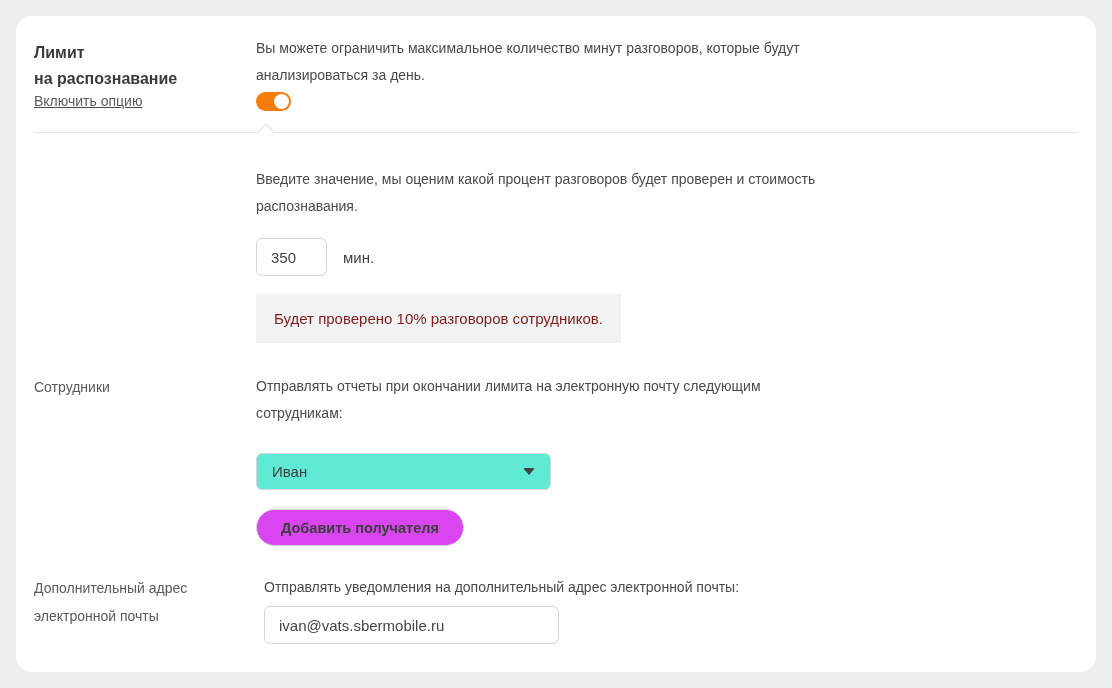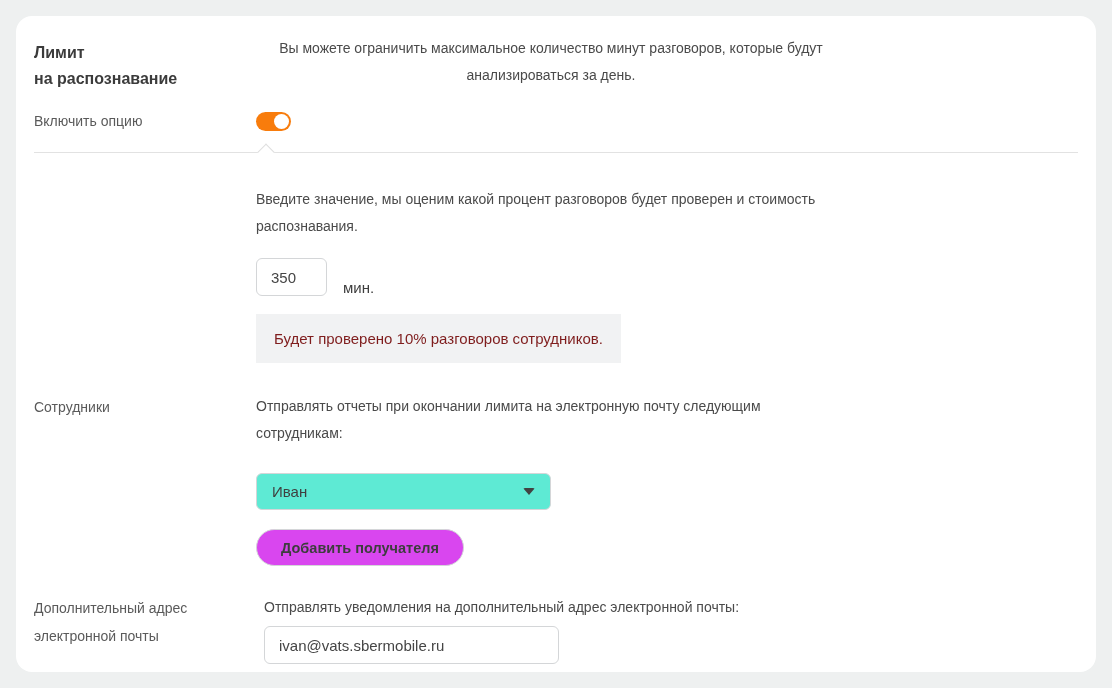--- a/index.html
+++ b/index.html
@@ -35,24 +35,24 @@
     font-size: 14px;
     color: #5a5a5a;
     line-height: 28px;
   }
   .desc {
     font-size: 14px;
     color: #4a4a4a;
     line-height: 27px;
     max-width: 590px;
   }
-  .row-header .desc { margin-top: -5px; text-align: center; }
-
-  
-  .row-toggle { margin-top: 20px; align-items: center; }
+  .row-header .desc { margin-top: -5px; }
+
+  
+  .row-toggle { align-items: center; text-decoration: underline; }
   .row-toggle .label { line-height: 19px; }
   .toggle {
     position: relative;
     width: 35px; height: 19px;
     border-radius: 10px;
     background: #f87c0c;
     cursor: pointer;
   }
   .toggle .knob {
     position: absolute;
@@ -77,21 +77,21 @@
     background: #ffffff;
     border-left: 1px solid #dedede;
     border-top: 1px solid #dedede;
     transform: rotate(45deg);
   }
 
   
   .input-row {
     margin-top: 18px;
     display: flex;
-    align-items: flex-end;
+    align-items: center;
   }
   .text-input {
     height: 38px;
     border: 1px solid #d4d6d8;
     border-radius: 6px;
     padding: 0 14px;
     font-family: "Liberation Sans", "DejaVu Sans", sans-serif;
     font-size: 15px;
     color: #454545;
     background: #ffffff;

